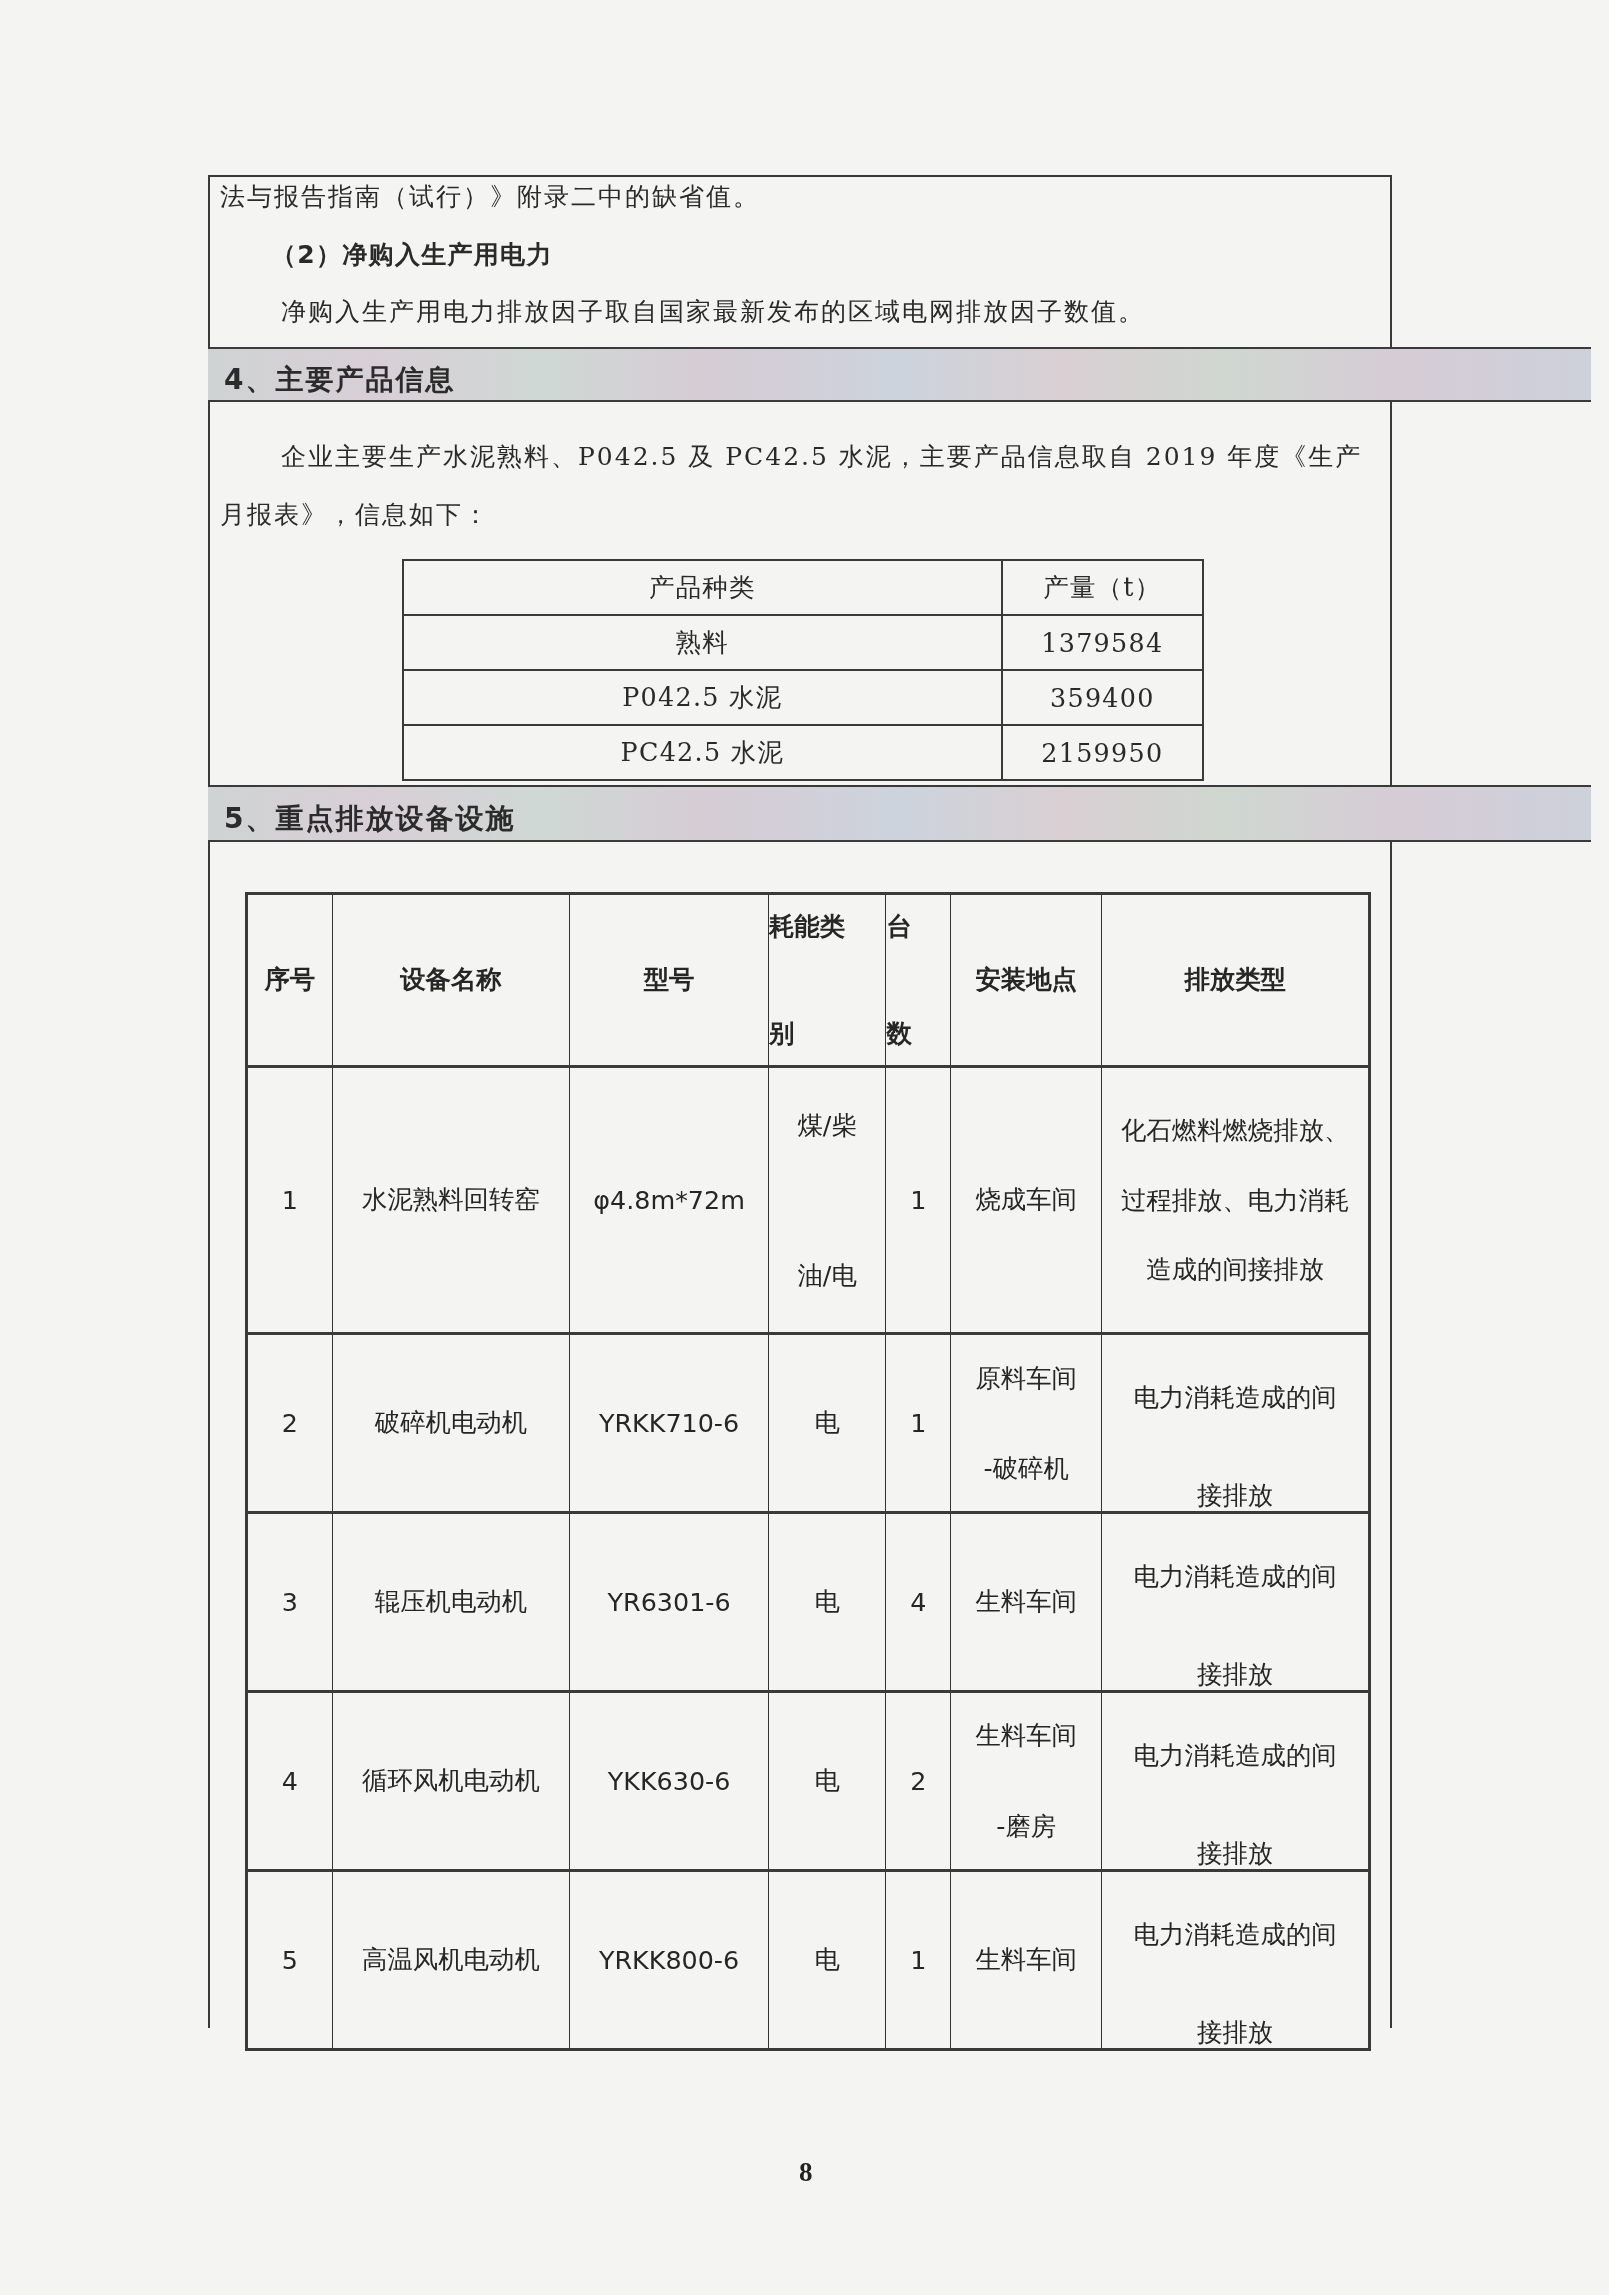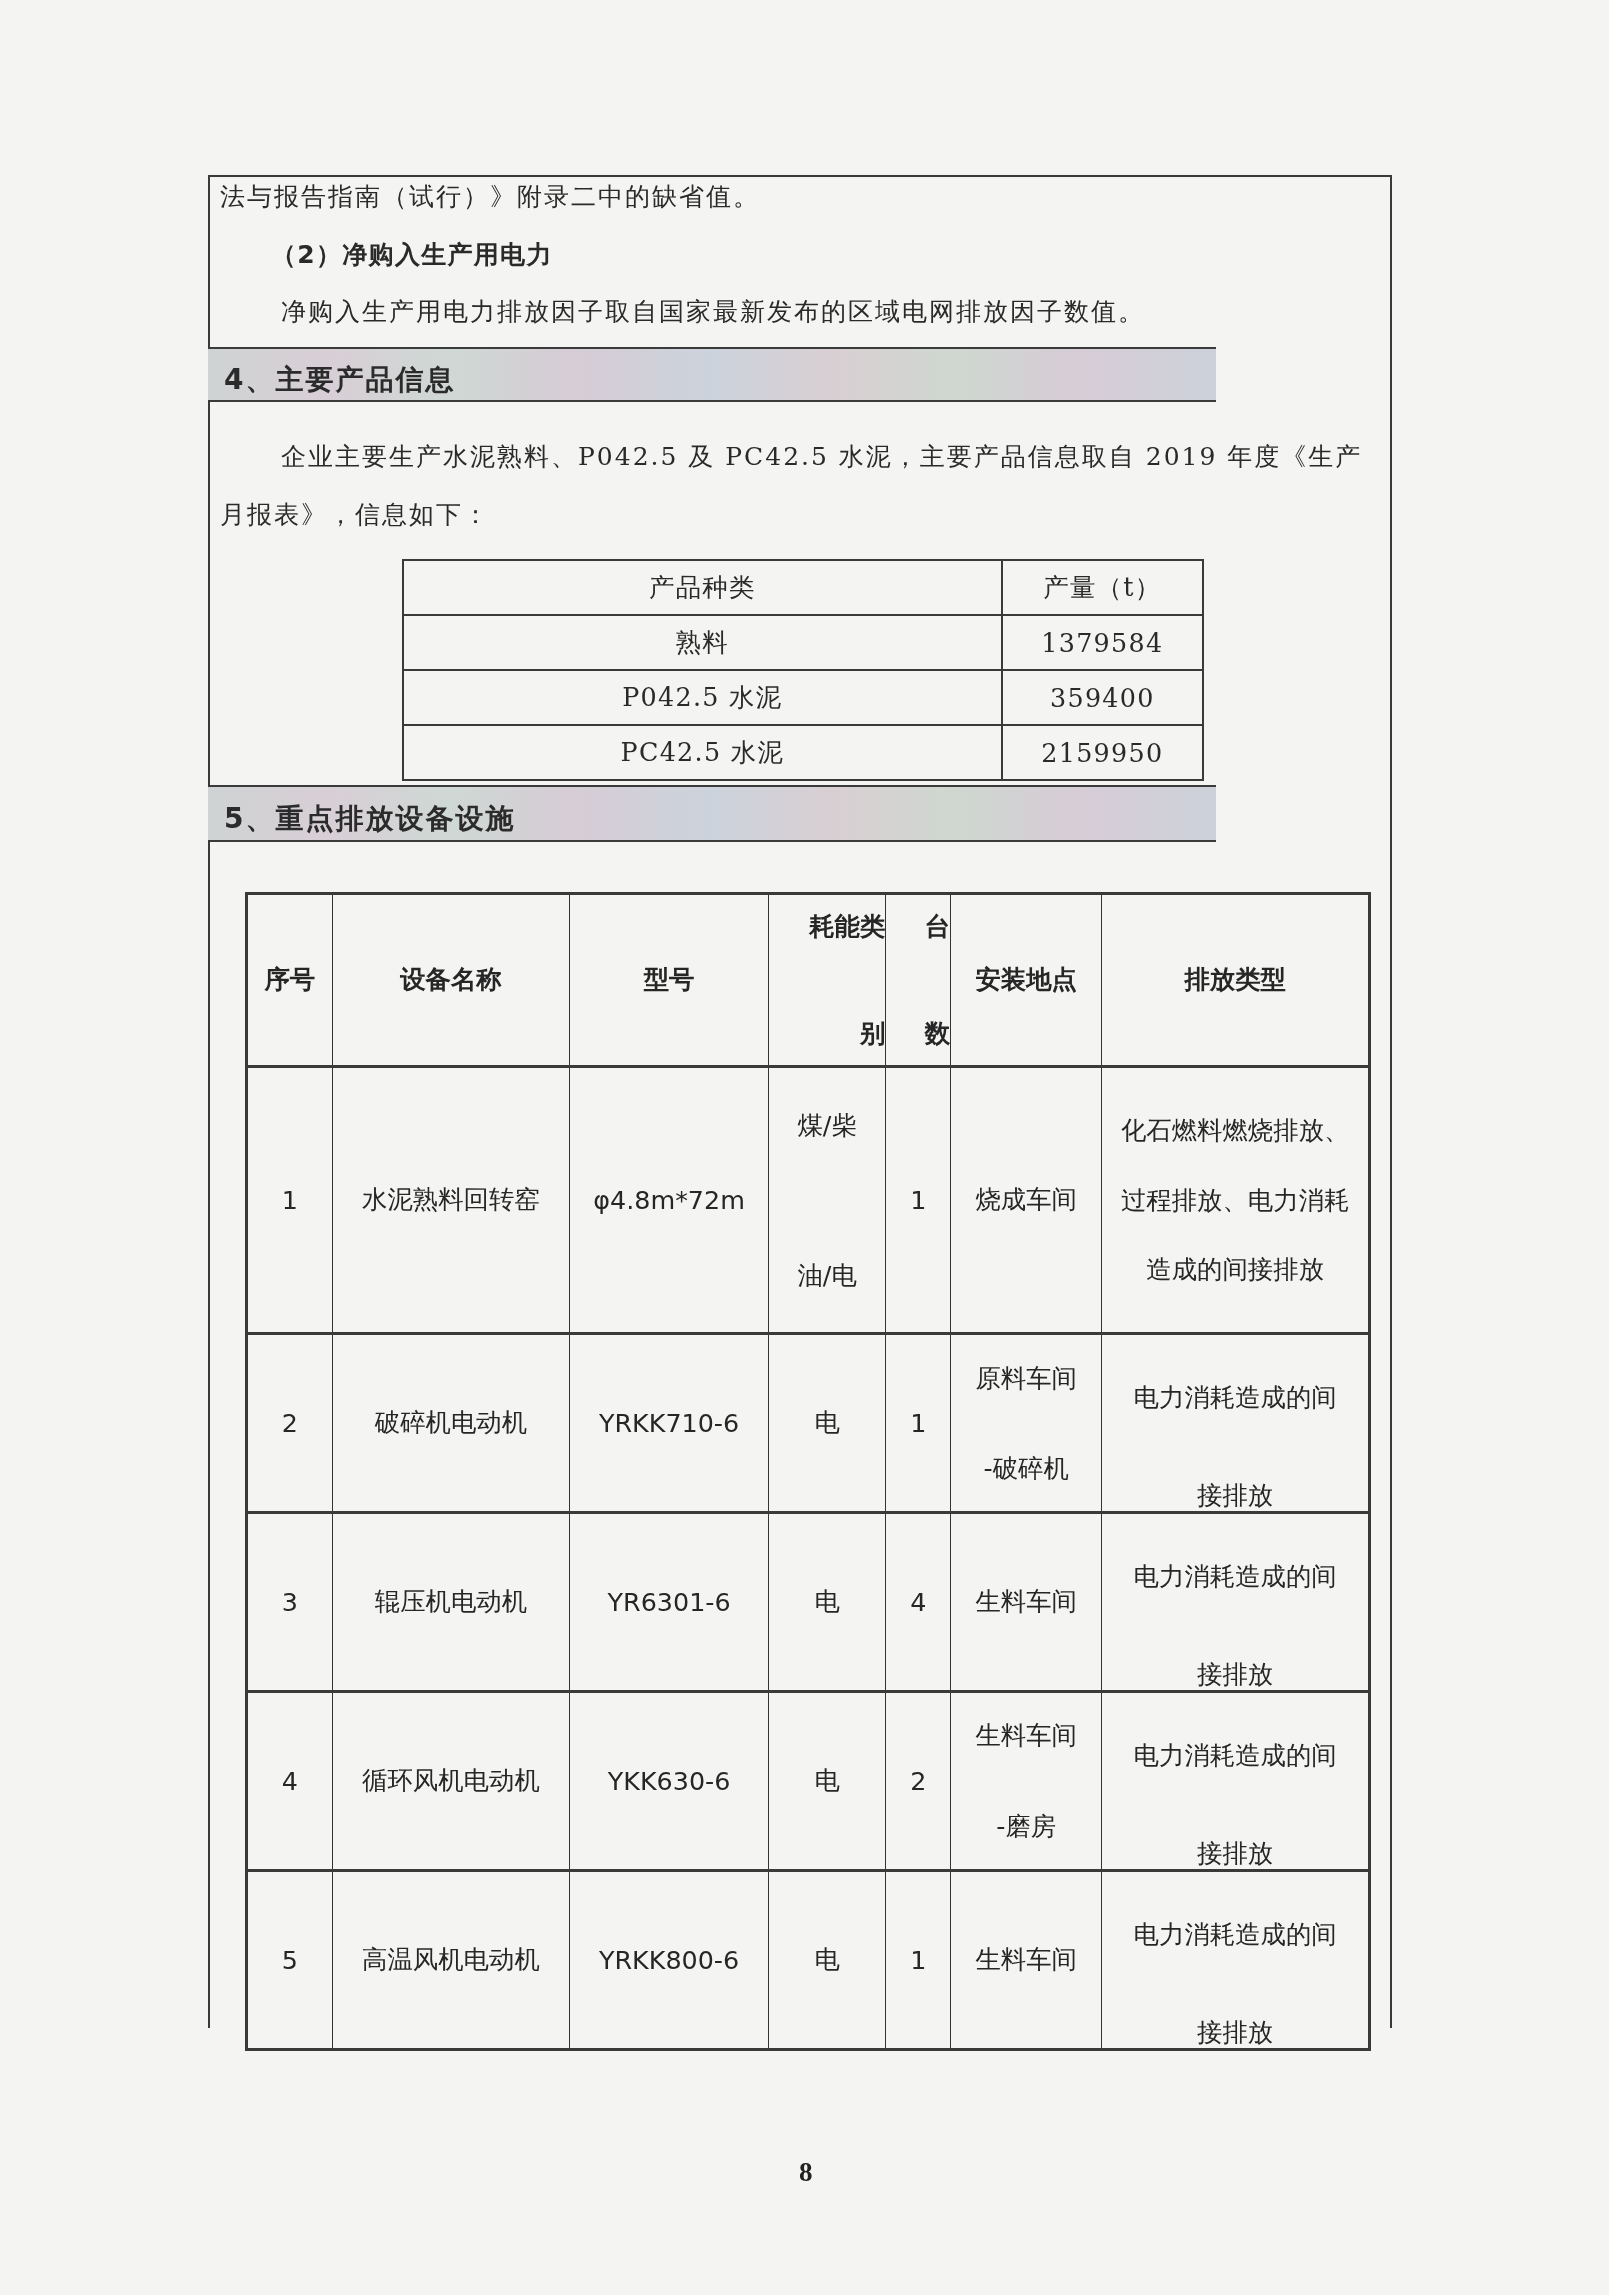--- a/index.html
+++ b/index.html
@@ -21,21 +21,21 @@
   }
   .para {
     position: absolute;
     font-size: 25px;
     letter-spacing: 2px;
     white-space: nowrap;
     line-height: 1;
   }
   .band {
     position: absolute;
-    left: 208px; width: 1008px;
+    left: 208px; width: 1383px;
     box-sizing: border-box;
     border-top: 2.7px solid #3a3a3a;
     border-bottom: 2.7px solid #3a3a3a;
     background: linear-gradient(90deg, #cfd3d3 0%, #d8cfd6 12%, #cfd8d4 24%, #d6ccd5 36%, #ccd3dc 50%, #d9cfd3 62%, #cfd7d0 74%, #d6ccd6 86%, #cdd1da 100%);
   }
   .band-title {
     position: absolute;
     left: 16px; top: 12px;
     font-family: "DejaVu Sans", "Liberation Sans", sans-serif;
     font-weight: bold;
@@ -75,21 +75,21 @@
   .equip tbody tr.r1 { height: 267px; }
   .equip tbody tr.r2 { height: 175px; }
   .equip tbody tr.r3 { height: 175px; }
   .equip tbody tr.r4 { height: 175px; }
   .equip tbody tr.r5 { height: 175px; }
   .equip { border: 3.3px solid #3a3a3a; }
   .stack { display: flex; flex-direction: column; align-items: center; justify-content: space-between; }
   .stack span { display: block; line-height: 1.2; }
   .em-stack { gap: 68px; justify-content: center; margin-top: 47px; }
   .loc-stack { gap: 60px; justify-content: center; }
-  .th-split { display: flex; flex-direction: column; gap: 73px; align-items: flex-end; }
+  .th-split { display: flex; flex-direction: column; gap: 73px; align-items: flex-start; }
   .page-no {
     position: absolute;
     left: 799px; top: 2157px;
     font-family: "Liberation Serif", "DejaVu Serif", serif;
     font-weight: bold;
     font-size: 27px;
     color: #222;
   }
 </style>
 </head>

